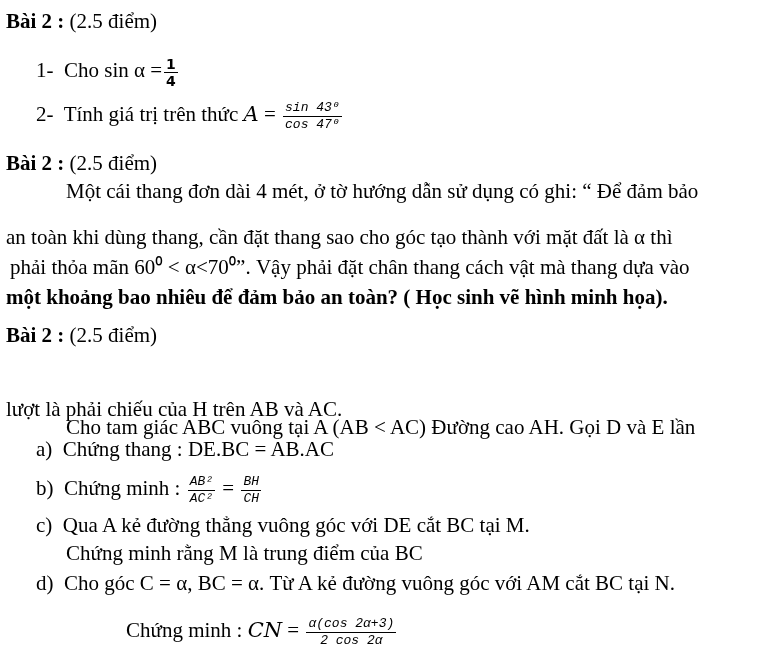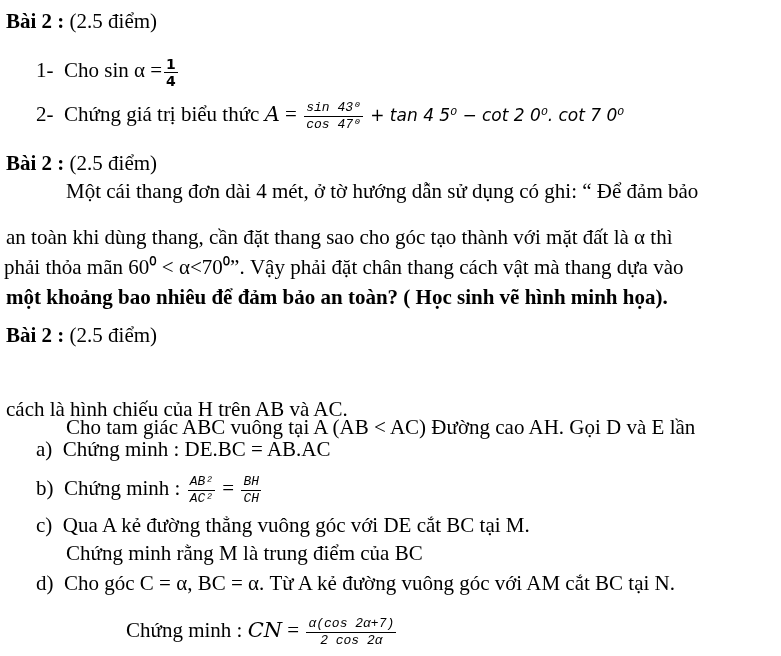--- a/index.html
+++ b/index.html
@@ -54,57 +54,57 @@
   <span>(2.5 điểm)</span>
 </div>
 
 <div class="line" style="left:36px; top:56px;">
   <span>1-</span>&nbsp;
   <span>Cho sin α =</span><span class="frac tiny"><span class="num">1</span><span class="den">4</span></span>
 </div>
 
 <div class="line" style="left:36px; top:100px;">
   <span>2-</span>&nbsp;
-  <span>Chứng giá trị biểu thức </span><span class="math">A</span><span> = </span><span class="frac small"><span class="num">sin 43⁰</span><span class="den">cos 47⁰</span></span><span class="cm"> + tan 4 5⁰ − cot 2 0⁰. cot 7 0⁰</span>
+  <span>Tính giá trị trên thức </span><span class="math">A</span><span> = </span><span class="frac small"><span class="num">sin 43⁰</span><span class="den">cos 47⁰</span></span>
 </div>
 
 <div class="line" style="left:6px; top:150px;">
   <span class="bold">Bài 2 :</span>
   <span>(2.5 điểm)</span>
 </div>
 
 <div class="line" style="left:66px; top:178px;">Một cái thang đơn dài  4 mét, ở tờ hướng dẫn sử dụng có ghi: “ Để đảm bảo</div>
 <div class="line" style="left:6px; top:224px;">an toàn khi dùng thang, cần đặt thang sao cho góc tạo thành với mặt đất là α thì</div>
-<div class="line" style="left:4px; top:254px;">phải thỏa mãn 60⁰ &lt; α&lt;70⁰”. Vậy phải đặt chân thang cách vật mà thang dựa vào</div>
+<div class="line" style="left:10px; top:254px;">phải thỏa mãn 60⁰ &lt; α&lt;70⁰”. Vậy phải đặt chân thang cách vật mà thang dựa vào</div>
 <div class="line" style="left:6px; top:284px;font-weight:bold;">một khoảng bao nhiêu để đảm bảo an toàn? ( Học sinh vẽ hình minh họa).</div>
 
 <div class="line" style="left:6px; top:322px;">
   <span class="bold">Bài 2 :</span>
   <span>(2.5 điểm)</span>
 </div>
 
 <div class="line" style="left:66px; top:366px;margin-top:48px;">Cho tam giác ABC vuông tại A (AB &lt; AC) Đường cao AH. Gọi D và E lần</div>
-<div class="line" style="left:6px; top:396px;">cách là hình chiếu của H trên AB và AC.</div>
+<div class="line" style="left:6px; top:396px;">lượt là phải chiếu của H trên AB và AC.</div>
 
 <div class="line" style="left:36px; top:436px;">
   <span>a)</span>&nbsp;
-  <span>Chứng minh : DE.BC = AB.AC</span>
+  <span>Chứng thang : DE.BC = AB.AC</span>
 </div>
 
 <div class="line" style="left:36px; top:474px;">
   <span>b)</span>&nbsp;
   <span>Chứng minh : </span><span class="frac small"><span class="num">AB²</span><span class="den">AC²</span></span><span> = </span><span class="frac small"><span class="num">BH</span><span class="den">CH</span></span>
 </div>
 
 <div class="line" style="left:36px; top:512px;">
   <span>c)</span>&nbsp;
   <span>Qua A kẻ đường thẳng vuông góc với DE cắt BC tại M.</span>
 </div>
 <div class="line" style="left:66px; top:540px;text-align:right;">Chứng minh rằng M là trung điểm của BC</div>
 
 <div class="line" style="left:36px; top:570px;">
   <span>d)</span>&nbsp;
   <span>Cho góc C = α, BC = α. Từ A kẻ đường vuông góc với AM cắt BC tại N.</span>
 </div>
 
 <div class="line" style="left:126px; top:616px;">
-  <span>Chứng minh : </span><span class="math">CN</span><span> = </span><span class="frac small"><span class="num">α(cos 2α+7)</span><span class="den">2 cos 2α</span></span>
+  <span>Chứng minh : </span><span class="math">CN</span><span> = </span><span class="frac small"><span class="num">α(cos 2α+3)</span><span class="den">2 cos 2α</span></span>
 </div>
 
 </body></html>

